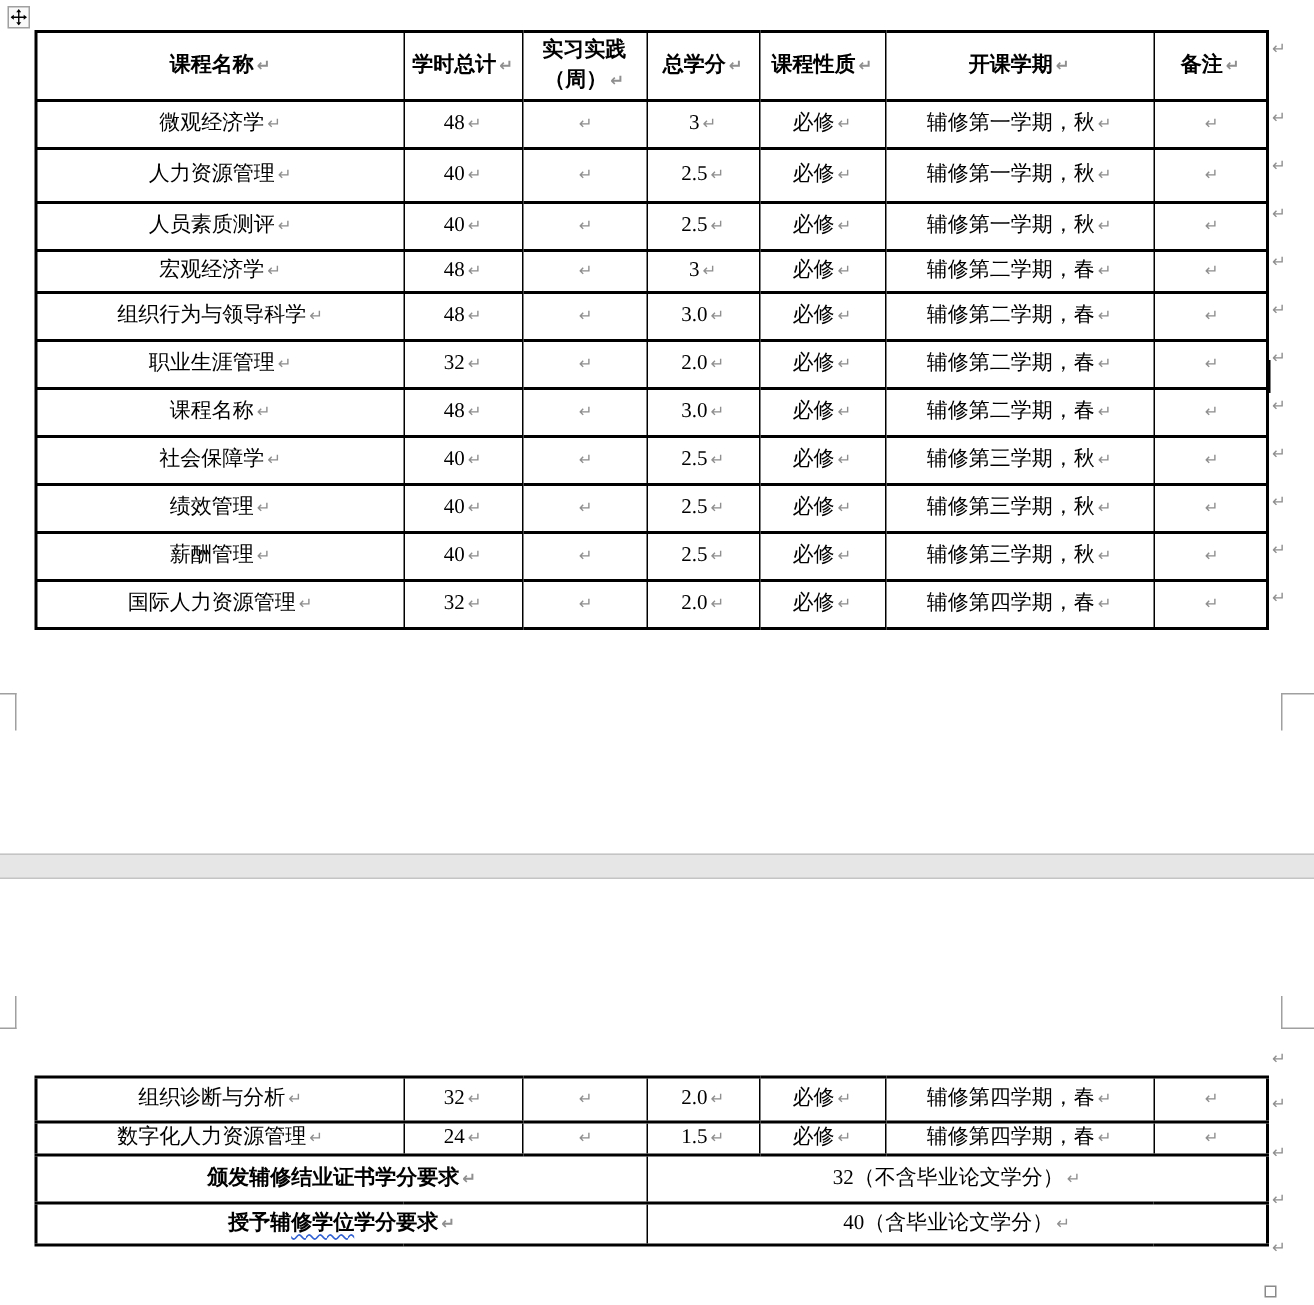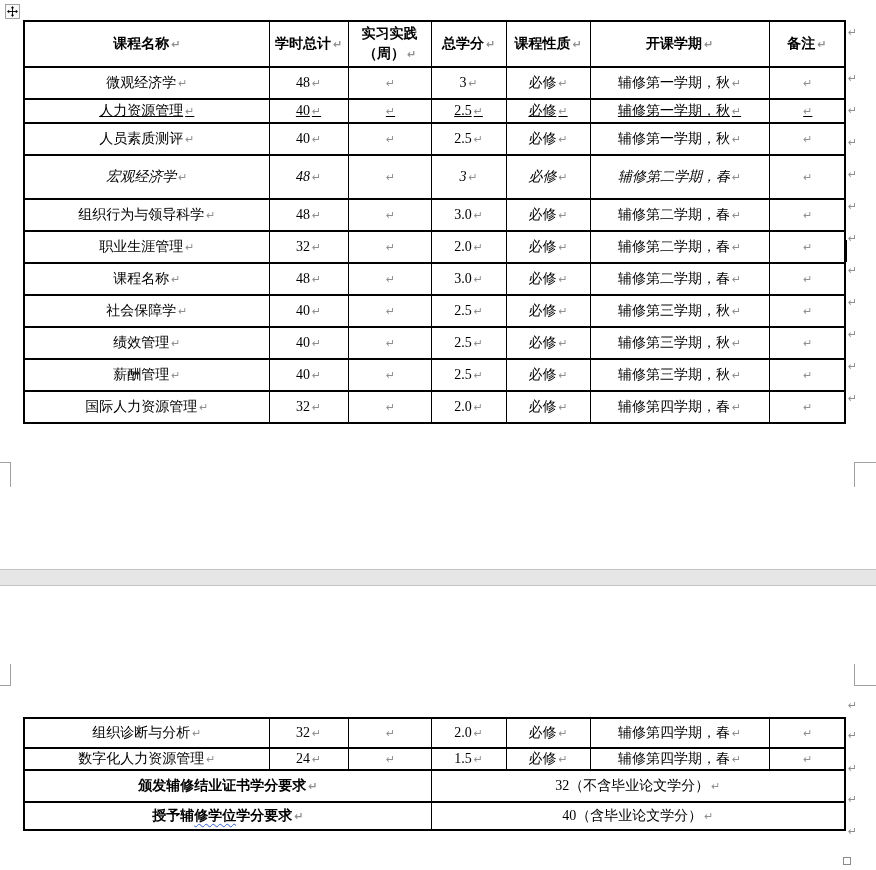--- a/index.html
+++ b/index.html
@@ -126,39 +126,39 @@
         <tbody>
           <tr style="height: 32px;">
             <td><span class="cell-text">微观经济学</span><span class="mark">↵</span></td>
             <td><span class="cell-text">48</span><span class="mark">↵</span></td>
             <td><span class="cell-text"></span><span class="mark">↵</span></td>
             <td><span class="cell-text">3</span><span class="mark">↵</span></td>
             <td><span class="cell-text">必修</span><span class="mark">↵</span></td>
             <td><span class="cell-text">辅修第一学期，秋</span><span class="mark">↵</span></td>
             <td><span class="cell-text"></span><span class="mark">↵</span></td>
           </tr>
-          <tr style="height: 24px; text-decoration: underline;">
+          <tr style="height: 36px;">
             <td><span class="cell-text">人力资源管理</span><span class="mark">↵</span></td>
             <td><span class="cell-text">40</span><span class="mark">↵</span></td>
             <td><span class="cell-text"></span><span class="mark">↵</span></td>
             <td><span class="cell-text">2.5</span><span class="mark">↵</span></td>
             <td><span class="cell-text">必修</span><span class="mark">↵</span></td>
             <td><span class="cell-text">辅修第一学期，秋</span><span class="mark">↵</span></td>
             <td><span class="cell-text"></span><span class="mark">↵</span></td>
           </tr>
           <tr style="height: 32px;">
             <td><span class="cell-text">人员素质测评</span><span class="mark">↵</span></td>
             <td><span class="cell-text">40</span><span class="mark">↵</span></td>
             <td><span class="cell-text"></span><span class="mark">↵</span></td>
             <td><span class="cell-text">2.5</span><span class="mark">↵</span></td>
             <td><span class="cell-text">必修</span><span class="mark">↵</span></td>
             <td><span class="cell-text">辅修第一学期，秋</span><span class="mark">↵</span></td>
             <td><span class="cell-text"></span><span class="mark">↵</span></td>
           </tr>
-          <tr style="height: 44px; font-style: italic;">
+          <tr style="height: 28px;">
             <td><span class="cell-text">宏观经济学</span><span class="mark">↵</span></td>
             <td><span class="cell-text">48</span><span class="mark">↵</span></td>
             <td><span class="cell-text"></span><span class="mark">↵</span></td>
             <td><span class="cell-text">3</span><span class="mark">↵</span></td>
             <td><span class="cell-text">必修</span><span class="mark">↵</span></td>
             <td><span class="cell-text">辅修第二学期，春</span><span class="mark">↵</span></td>
             <td><span class="cell-text"></span><span class="mark">↵</span></td>
           </tr>
           <tr style="height: 32px;">
             <td><span class="cell-text">组织行为与领导科学</span><span class="mark">↵</span></td>

